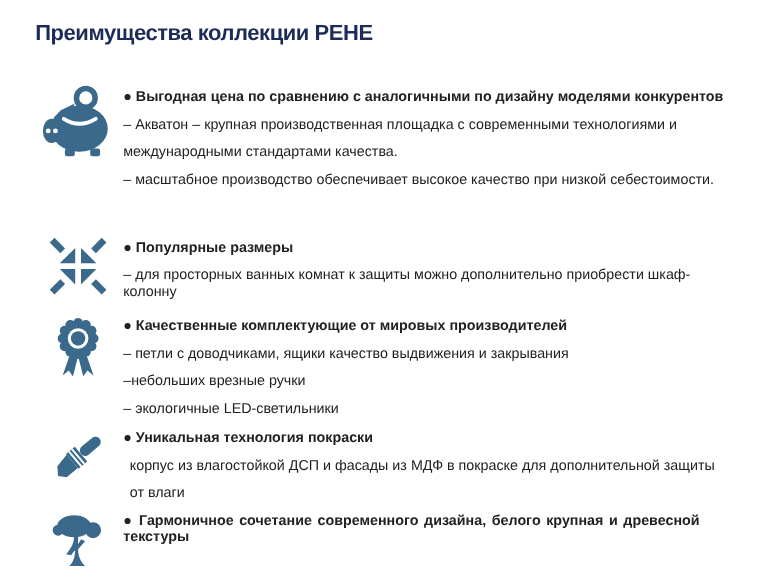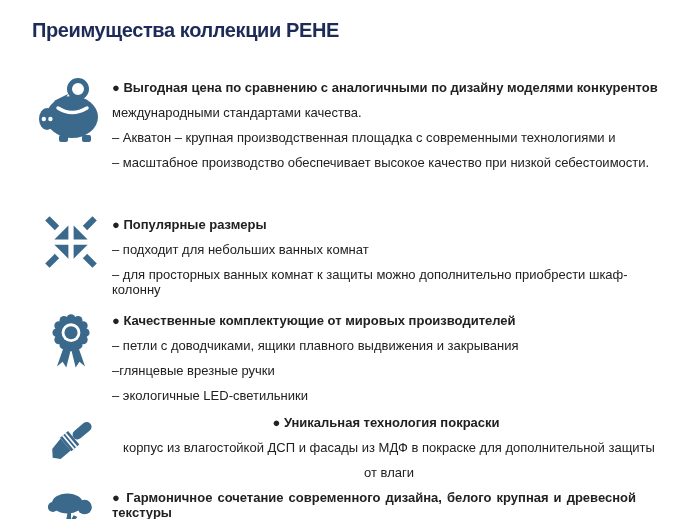--- a/index.html
+++ b/index.html
@@ -18,21 +18,21 @@
   h1.page-title{
     font-size:20px;font-weight:700;line-height:24px;
     color:var(--title-color);
     letter-spacing:-0.4px;
     margin:4px 0 38px 2px;
   }
   .row{display:flex;align-items:flex-start;}
   .row-1{margin-bottom:12px;}
   .row-2{margin-bottom:6px;margin-top:37px;}
   .row-3{margin-bottom:2px;}
-  .row-4{margin-bottom:0;text-align:center;}
+  .row-4{margin-bottom:0;}
   .icon-cell{
     flex:0 0 82px;width:82px;
     display:flex;justify-content:center;
     color:var(--accent);
     margin-top:-3px;
   }
   .text-cell{flex:1;min-width:0;padding-right:4px;}
   .text-cell p{margin:0 0 10px;font-size:13px;line-height:15px;}
   .heading{font-weight:700;}
   .justify{
@@ -59,42 +59,41 @@
         <ellipse cx="8" cy="42" rx="8" ry="11"></ellipse>
         <circle cx="4.8" cy="42" r="2.2" fill="#ffffff"></circle>
         <circle cx="11.4" cy="42" r="2.2" fill="#ffffff"></circle>
         <rect x="20" y="58" width="9" height="7" rx="2"></rect>
         <rect x="43" y="58" width="9" height="7" rx="2"></rect>
         <path d="M19,31 Q33,40 48,31" fill="none" stroke="#ffffff" stroke-width="3.5" stroke-linecap="round"></path>
       </svg>
     </div>
     <div class="text-cell">
       <p class="heading">●  Выгодная цена по сравнению с аналогичными по дизайну моделями конкурентов</p>
+      <p>– Акватон – крупная производственная площадка с современными технологиями и</p>
       <p>международными стандартами качества.</p>
-      <p>– Акватон – крупная производственная площадка с современными технологиями и</p>
       <p>– масштабное производство обеспечивает высокое качество при низкой себестоимости.</p>
     </div>
   </div>
 
   <div class="row row-2">
     <div class="icon-cell">
       <svg width="56" height="56" viewBox="0 0 64 64" fill="currentColor" aria-hidden="true">
         <line x1="5" y1="5" x2="16" y2="16" stroke="currentColor" stroke-width="7"></line>
         <polygon points="13,29 29,13 29,29"></polygon>
         <line x1="59" y1="5" x2="48" y2="16" stroke="currentColor" stroke-width="7"></line>
         <polygon points="35,13 51,29 35,29"></polygon>
         <line x1="5" y1="59" x2="16" y2="48" stroke="currentColor" stroke-width="7"></line>
         <polygon points="13,35 29,51 29,35"></polygon>
         <line x1="59" y1="59" x2="48" y2="48" stroke="currentColor" stroke-width="7"></line>
         <polygon points="51,35 35,51 35,35"></polygon>
       </svg>
     </div>
     <div class="text-cell">
       <p class="heading">● Популярные размеры</p>
-      <p>– подходит для небольших  ванных комнат</p>
       <p>– для просторных ванных комнат к защиты можно дополнительно приобрести шкаф-колонну</p>
     </div>
   </div>
 
   <div class="row row-3">
     <div class="icon-cell">
       <svg width="60" height="66" viewBox="0 0 64 64" fill="currentColor" aria-hidden="true">
         <g>
           <circle cx="47" cy="21" r="4.8"></circle>
             <circle cx="45" cy="28.5" r="4.8"></circle>
@@ -111,22 +110,22 @@
           <circle cx="32" cy="21" r="15.5"></circle>
           <circle cx="32" cy="21" r="10" fill="#ffffff"></circle>
           <circle cx="32" cy="21" r="7"></circle>
         </g>
         <polygon points="25,34 17,57 23,52 27,58 32,38"></polygon>
         <polygon points="39,34 47,57 41,52 37,58 32,38"></polygon>
       </svg>
     </div>
     <div class="text-cell">
       <p class="heading">● Качественные  комплектующие от мировых производителей</p>
-      <p>– петли с доводчиками, ящики плавного выдвижения и закрывания</p>
-      <p>–глянцевые врезные ручки</p>
+      <p>– петли с доводчиками, ящики качество выдвижения и закрывания</p>
+      <p>–небольших врезные ручки</p>
       <p>– экологичные  LED-светильники</p>
     </div>
   </div>
 
   <div class="row row-4">
     <div class="icon-cell">
       <svg width="56" height="56" viewBox="0 0 64 64" fill="currentColor" aria-hidden="true">
         <g transform="rotate(-40 32 32)">
           <path d="M24,23 L9,26 L3,34 L9,41 L24,41 Z"></path>
           <rect x="24" y="22" width="12" height="20"></rect>

